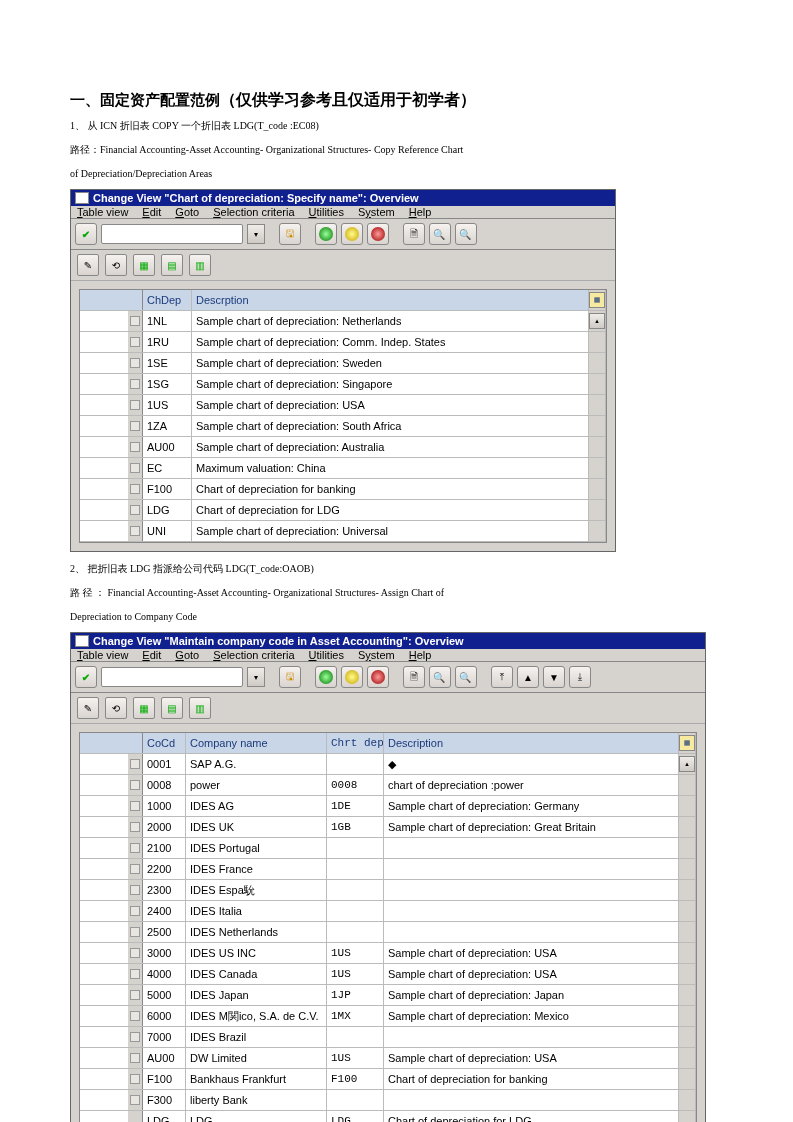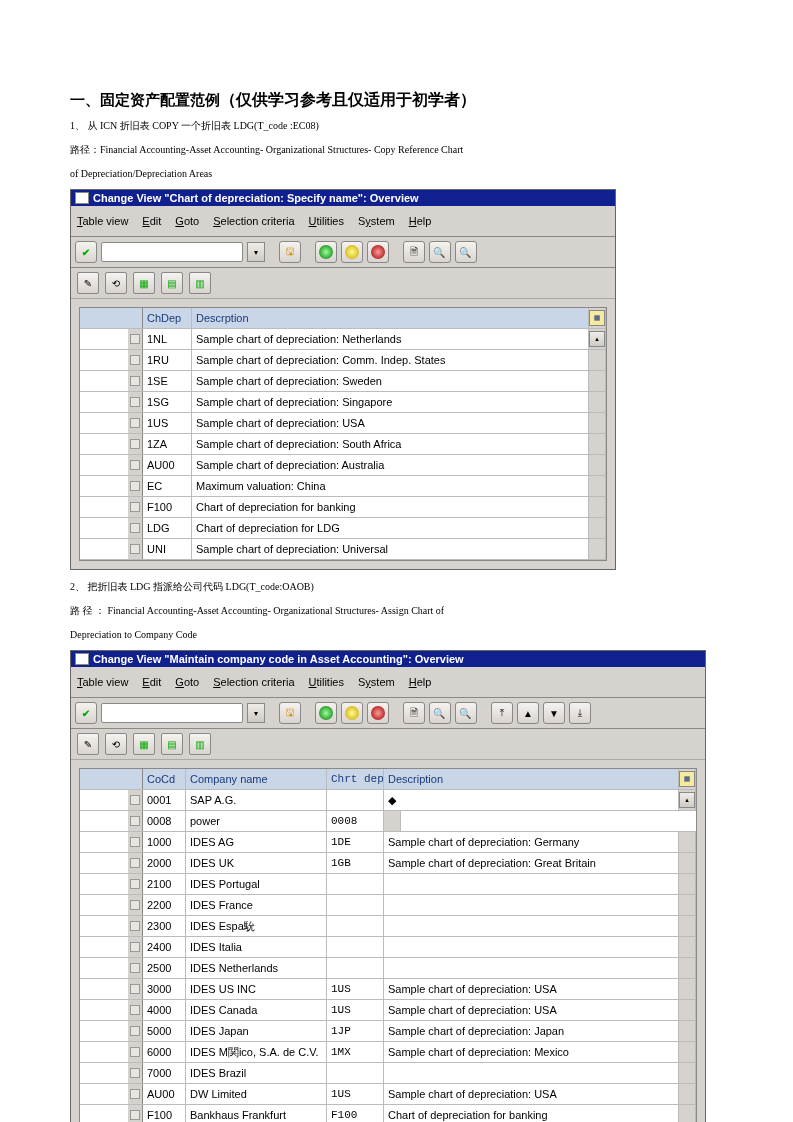--- a/index.html
+++ b/index.html
@@ -44,21 +44,21 @@
   }
   .titlebar .doc-icon {
     width: 12px;
     height: 10px;
     background: #fff;
     margin-right: 4px;
     border: 1px solid #888;
   }
   .menubar {
     background: #d6d2ce;
-    padding: 9px 6px;
+    padding: 0 6px;
     display: flex;
     gap: 14px;
     border-bottom: 1px solid #888;
   }
   .menubar span { cursor: pointer; }
   .menubar span u { text-decoration: underline; }
   .toolbar {
     background: #d6d2ce;
     padding: 4px;
     display: flex;
@@ -405,20 +405,21 @@
                 <div class="scroll-up">▴</div>
               </div>
             </div>
             <div class="grid-row">
               <div class="cell sel">
                 <div class="sel-inner"></div>
               </div>
               <div class="cell c-code">0008</div>
               <div class="cell c-name">power</div>
               <div class="cell c-dep">0008</div>
+              <div class="cell c-desc">chart of depreciation :power</div>
               <div class="cell c-scroll"></div>
             </div>
             <div class="grid-row">
               <div class="cell sel">
                 <div class="sel-inner"></div>
               </div>
               <div class="cell c-code">1000</div>
               <div class="cell c-name">IDES AG</div>
               <div class="cell c-dep">1DE</div>
               <div class="cell c-desc">Sample chart of depreciation: Germany</div>

